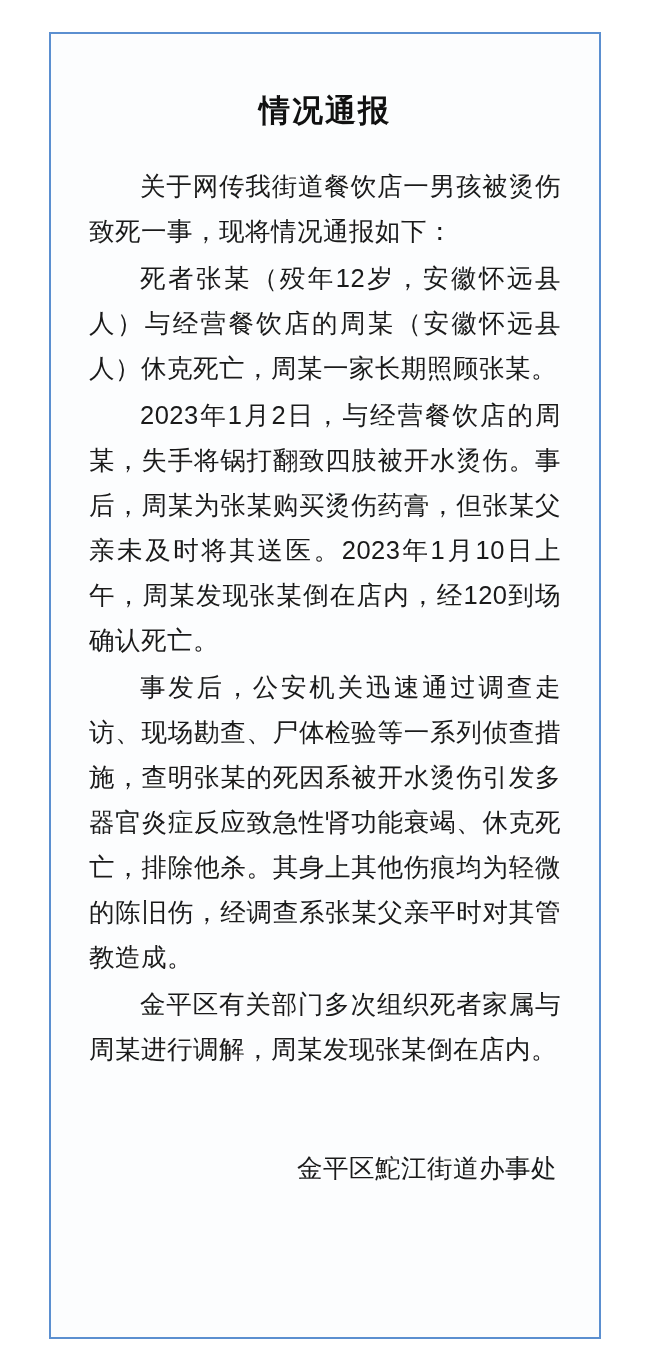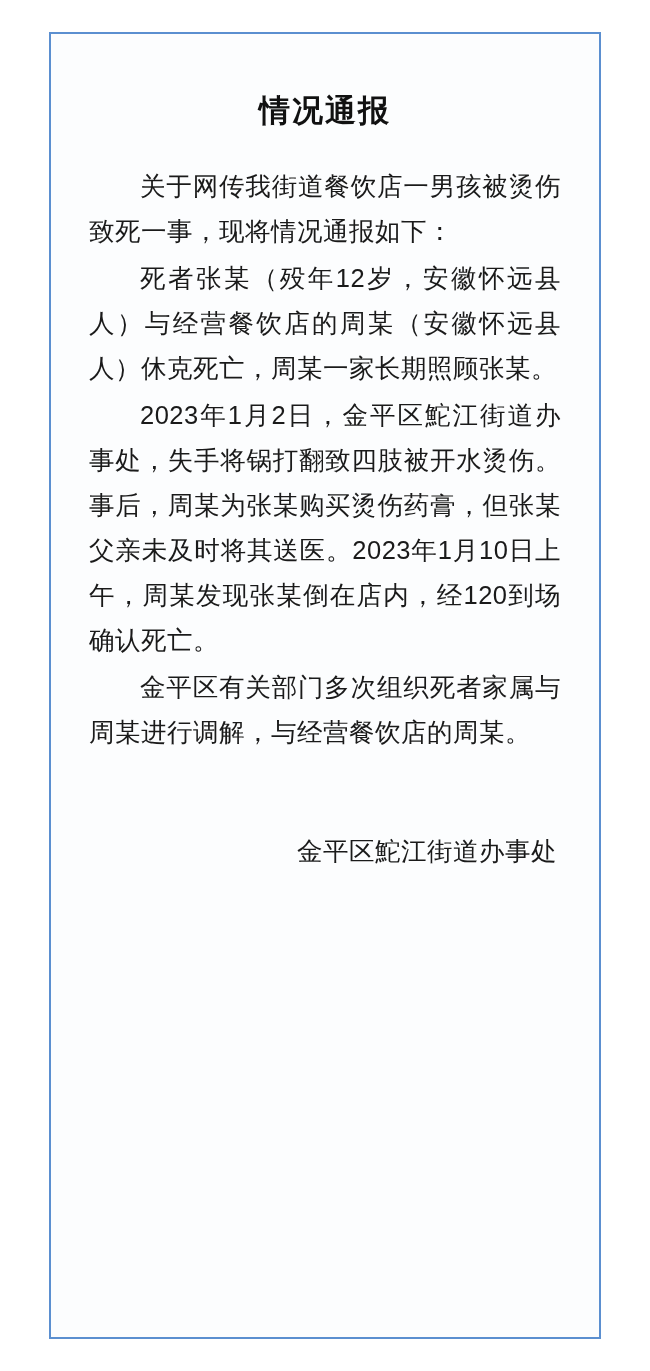--- a/index.html
+++ b/index.html
@@ -71,22 +71,23 @@
 <body>
 
 <div class="page">
   <div class="notice-card">
 
     <div class="notice-title">情况通报</div>
 
     <div class="body-text">
       <p class="para">关于网传我街道餐饮店一男孩被烫伤致死一事，现将情况通报如下：</p>
       <p class="para">死者张某（殁年12岁，安徽怀远县人）与经营餐饮店的周某（安徽怀远县人）休克死亡，周某一家长期照顾张某。</p>
-      <p class="para">2023年1月2日，金平区鮀江街道办事处，失手将锅打翻致四肢被开水烫伤。事后，周某为张某购买烫伤药膏，但张某父亲未及时将其送医。2023年1月10日上午，周某发现张某倒在店内，经120到场确认死亡。</p>
-      <p class="para">金平区有关部门多次组织死者家属与周某进行调解，与经营餐饮店的周某。</p>
+      <p class="para">2023年1月2日，与经营餐饮店的周某，失手将锅打翻致四肢被开水烫伤。事后，周某为张某购买烫伤药膏，但张某父亲未及时将其送医。2023年1月10日上午，周某发现张某倒在店内，经120到场确认死亡。</p>
+      <p class="para">事发后，公安机关迅速通过调查走访、现场勘查、尸体检验等一系列侦查措施，查明张某的死因系被开水烫伤引发多器官炎症反应致急性肾功能衰竭、休克死亡，排除他杀。其身上其他伤痕均为轻微的陈旧伤，经调查系张某父亲平时对其管教造成。</p>
+      <p class="para">金平区有关部门多次组织死者家属与周某进行调解，周某发现张某倒在店内。</p>
     </div>
 
     <div class="signature">
       <span class="sig-line">金平区鮀江街道办事处</span>
     </div>
 
   </div>
 </div>
 
 </body></html>

